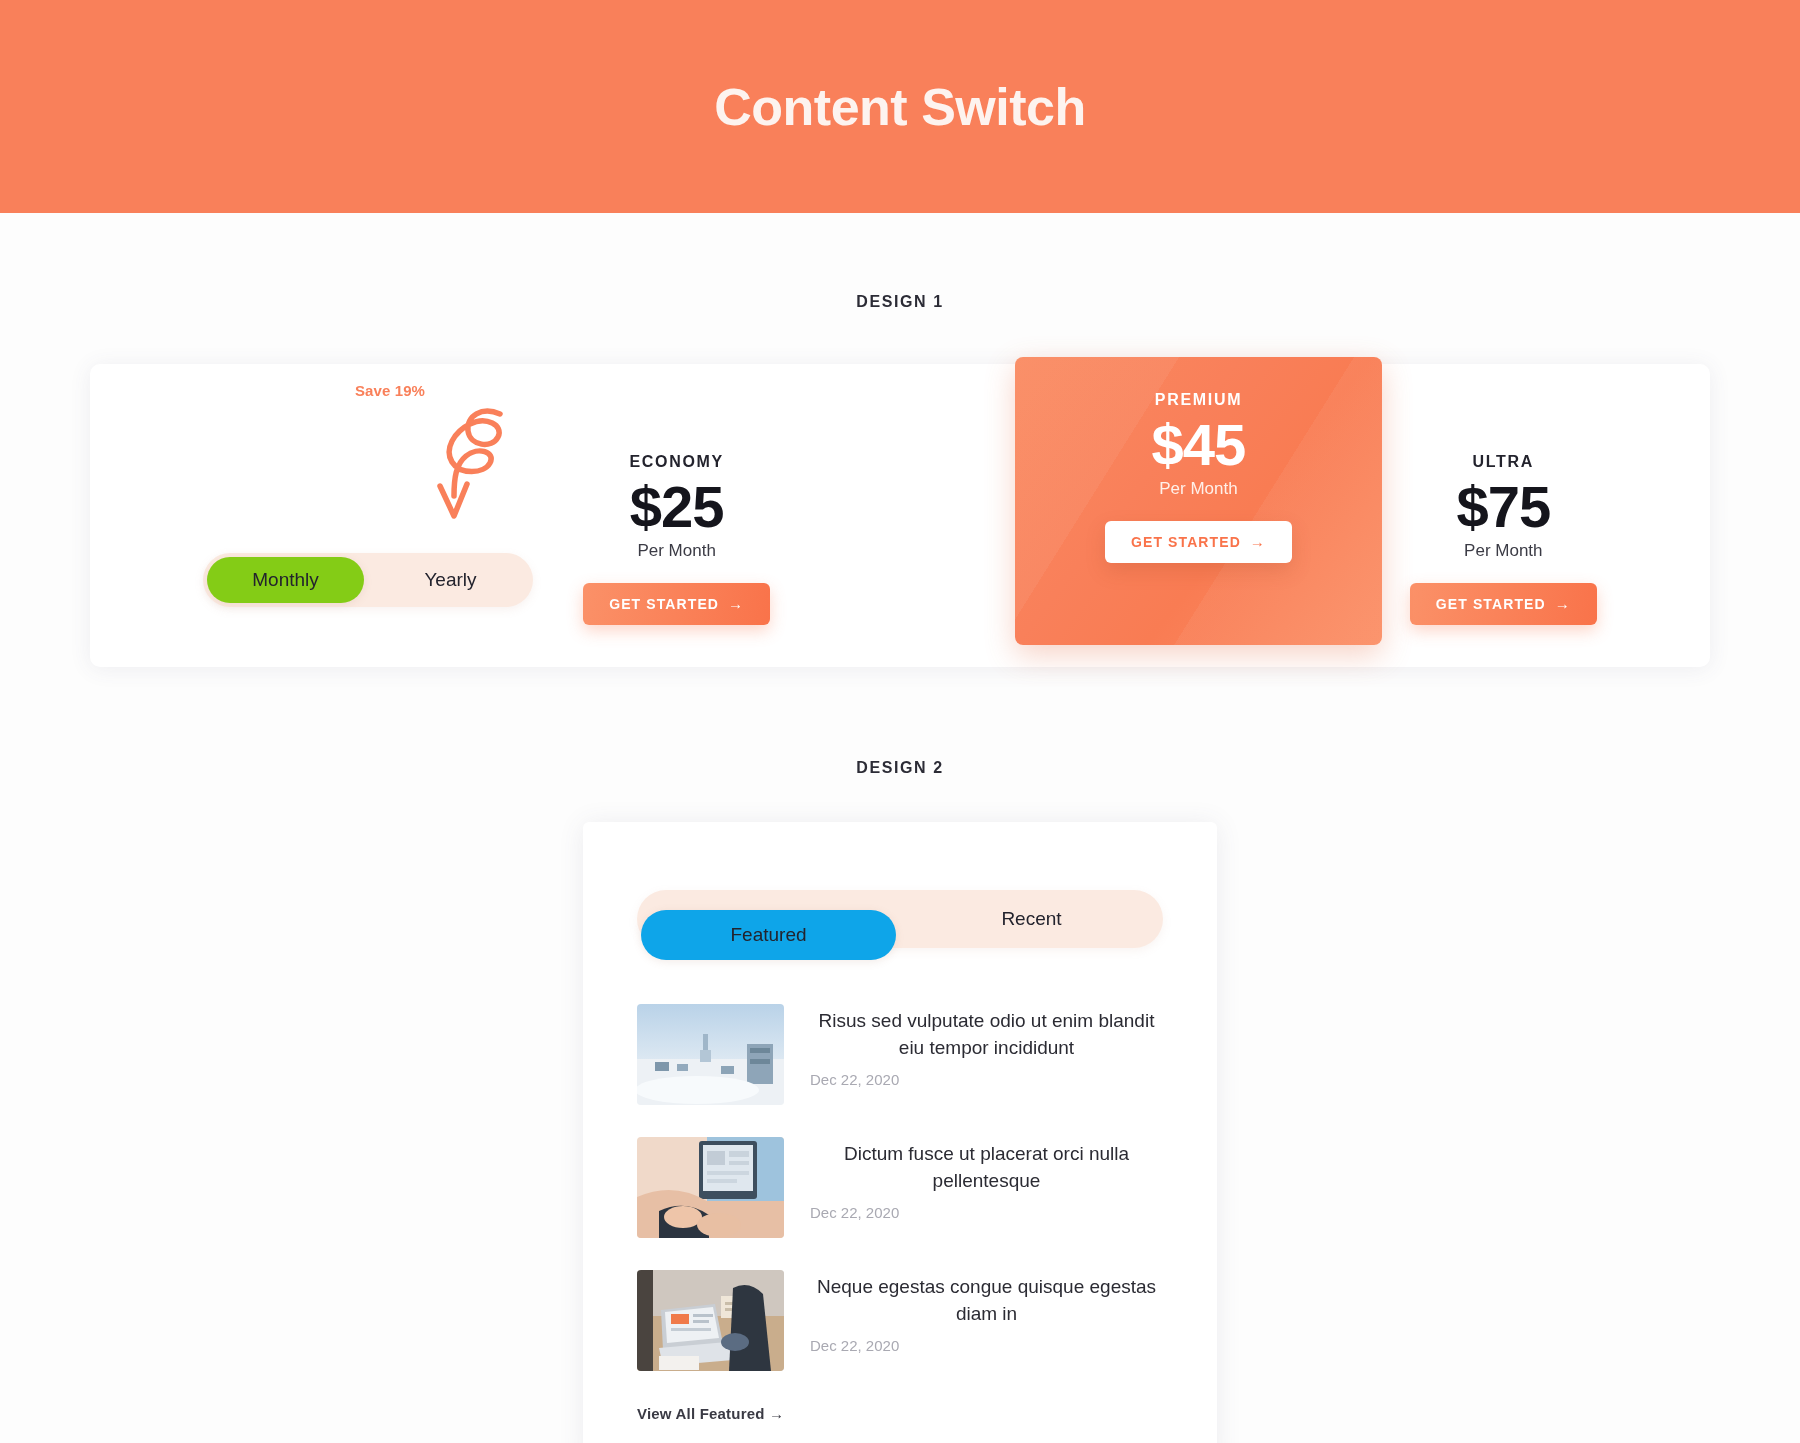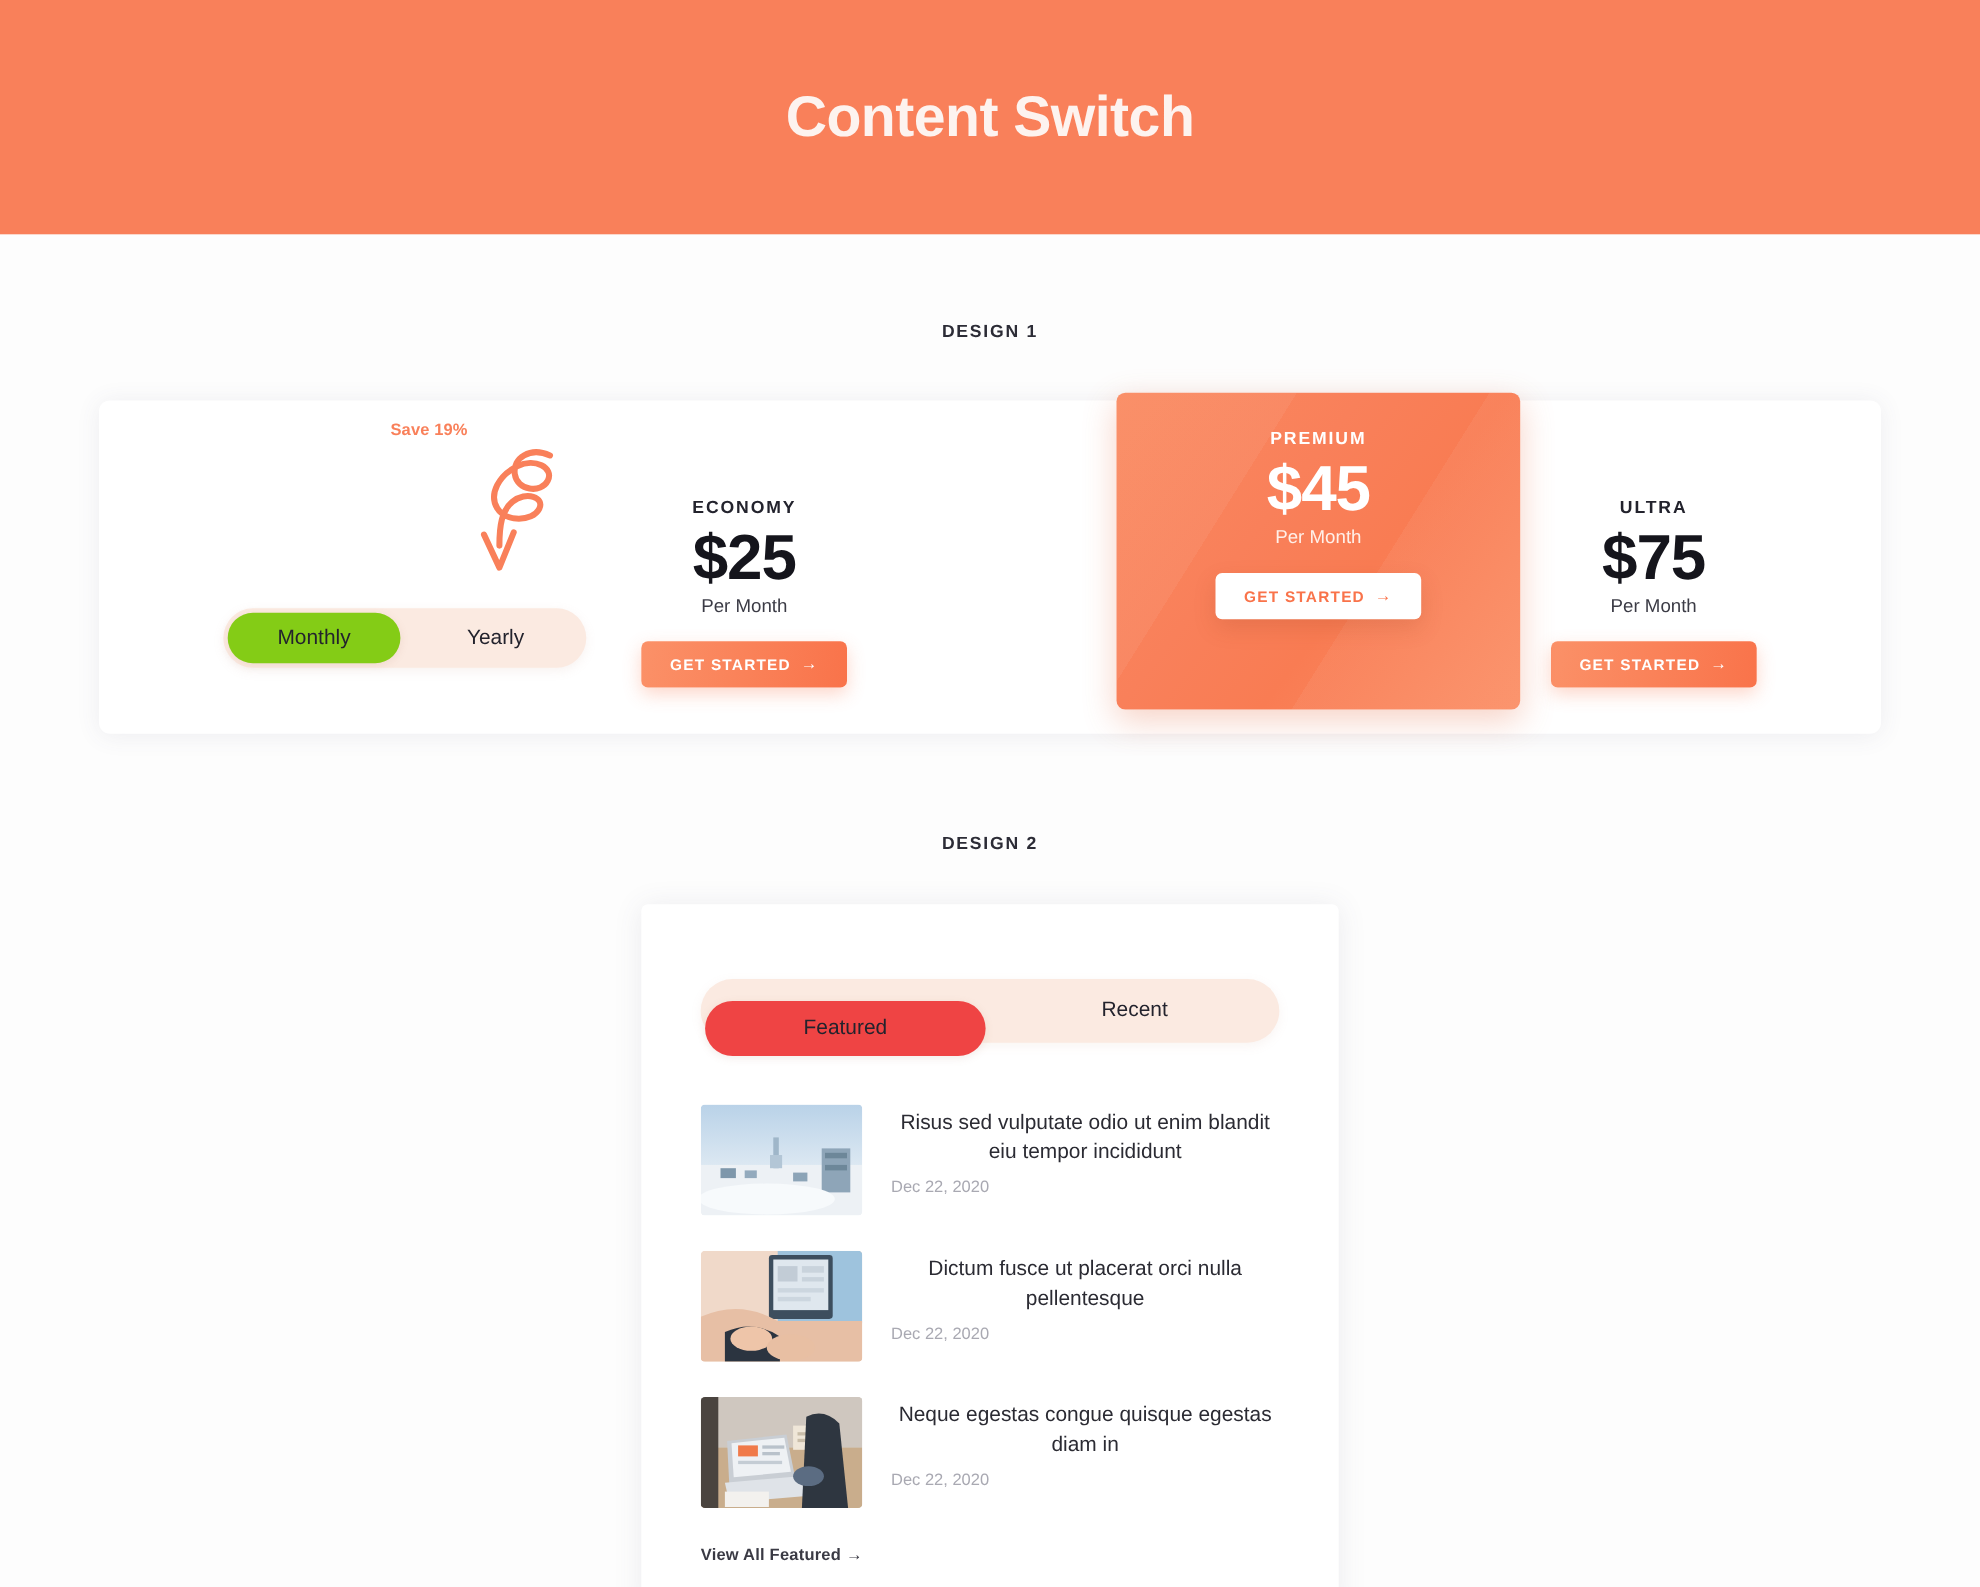--- a/index.html
+++ b/index.html
@@ -194,21 +194,21 @@
     margin:4px;
     display:flex;
     align-items:center;
     justify-content:center;
     font-size:19px;
     color:#23232d;
     border-radius:25px;
     cursor:pointer;
   }
   .tab.active {
-    background:#ef4444;
+    background:#0ea5e9;
     box-shadow:0 2px 8px rgba(170,120,100,.14);
     margin-top:35px;
   }
 
   .articles { margin-top:56px; }
   .article {
     display:flex;
     gap:26px;
     margin-bottom:32px;
     cursor:pointer;

